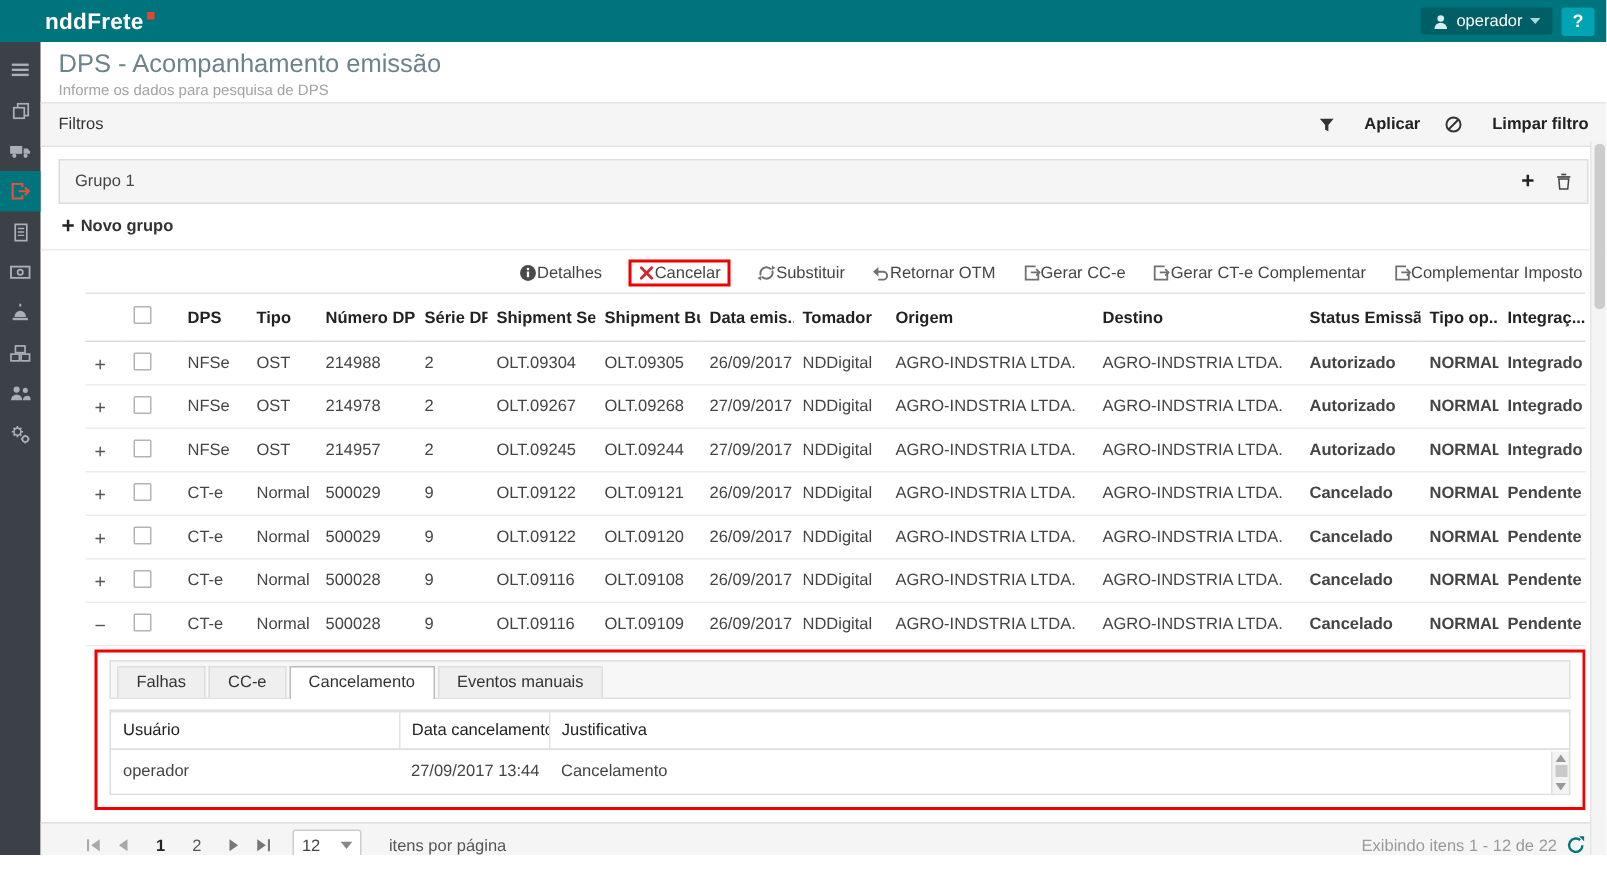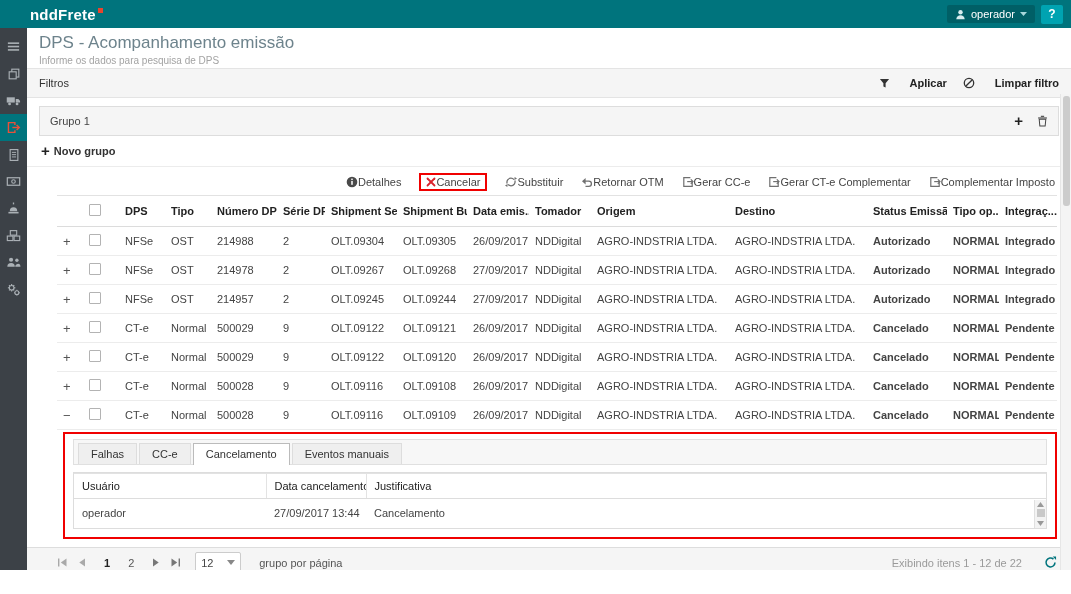--- a/index.html
+++ b/index.html
@@ -68,21 +68,21 @@
   .mini-thumb { width:8px; height:8px; background:#c9c9c9; margin-top:2px; }
   
   .pagination-bar { margin-top:auto; height:30px; background:#f5f5f5; border-top:1px solid #dddddd; display:flex; align-items:center; padding:0 14px 0 30px; flex:none; }
   .pager { display:flex; align-items:center; gap:10px; }
   .pg-btn { display:flex; align-items:center; cursor:pointer; }
   #pager-pages { display:flex; gap:8px; margin:0 2px; }
   .page-num { font-size:11px; color:#555; padding:2px 5px; cursor:pointer; }
   .page-num.active { font-weight:bold; color:#222; }
   .page-size { width:46px; height:21px; background:#fff; border:1px solid #cccccc; border-radius:2px; display:flex; align-items:center; justify-content:space-between; font-size:11px; color:#444; padding:0 5px; cursor:pointer; margin-left:4px; }
   .page-size-label { font-size:11px; color:#555; margin-left:8px; }
-  .pager-right { margin-left:auto; display:flex; align-items:center; gap:22px; }
+  .pager-right { margin-left:auto; display:flex; align-items:center; gap:6px; }
   .pager-info { font-size:11px; color:#9a9a9a; }
   
   .page-scrollbar { position:absolute; right:0; top:94px; width:11px; height:476px; background:#f4f4f4; border-left:1px solid #e6e6e6; z-index:5; }
   .page-scrollbar .thumb { position:absolute; top:2px; left:2px; width:7px; height:110px; background:#cccccc; border-radius:3px; }
 </style>
 </head>
 <body>
 
 <div class="topbar">
   <div class="logo">
@@ -596,21 +596,21 @@
             </svg>
           </span>
         <span class="page-size">
           <span>12</span>
           <span style="display:flex">
               <svg width="8" height="5" viewBox="0 0 8 5">
                 <path d="M0,0 h8 L4,5 z" fill="#888"></path>
               </svg>
             </span>
         </span>
-        <span class="page-size-label">grupo por página</span>
+        <span class="page-size-label">itens por página</span>
       </div>
       <div class="pager-right">
         <span class="pager-info">Exibindo itens 1 - 12 de 22</span>
         <span style="display:flex;cursor:pointer">
             <svg width="13" height="13" viewBox="0 0 14 14">
               <path d="M11.8,7 a4.8,4.8 0 1 1 -1.6,-3.6" fill="none" stroke="#00747d" stroke-width="1.7"></path>
               <path d="M9.4,0.6 h3.6 v3.6 z" fill="#00747d"></path>
             </svg>
           </span>
       </div>

